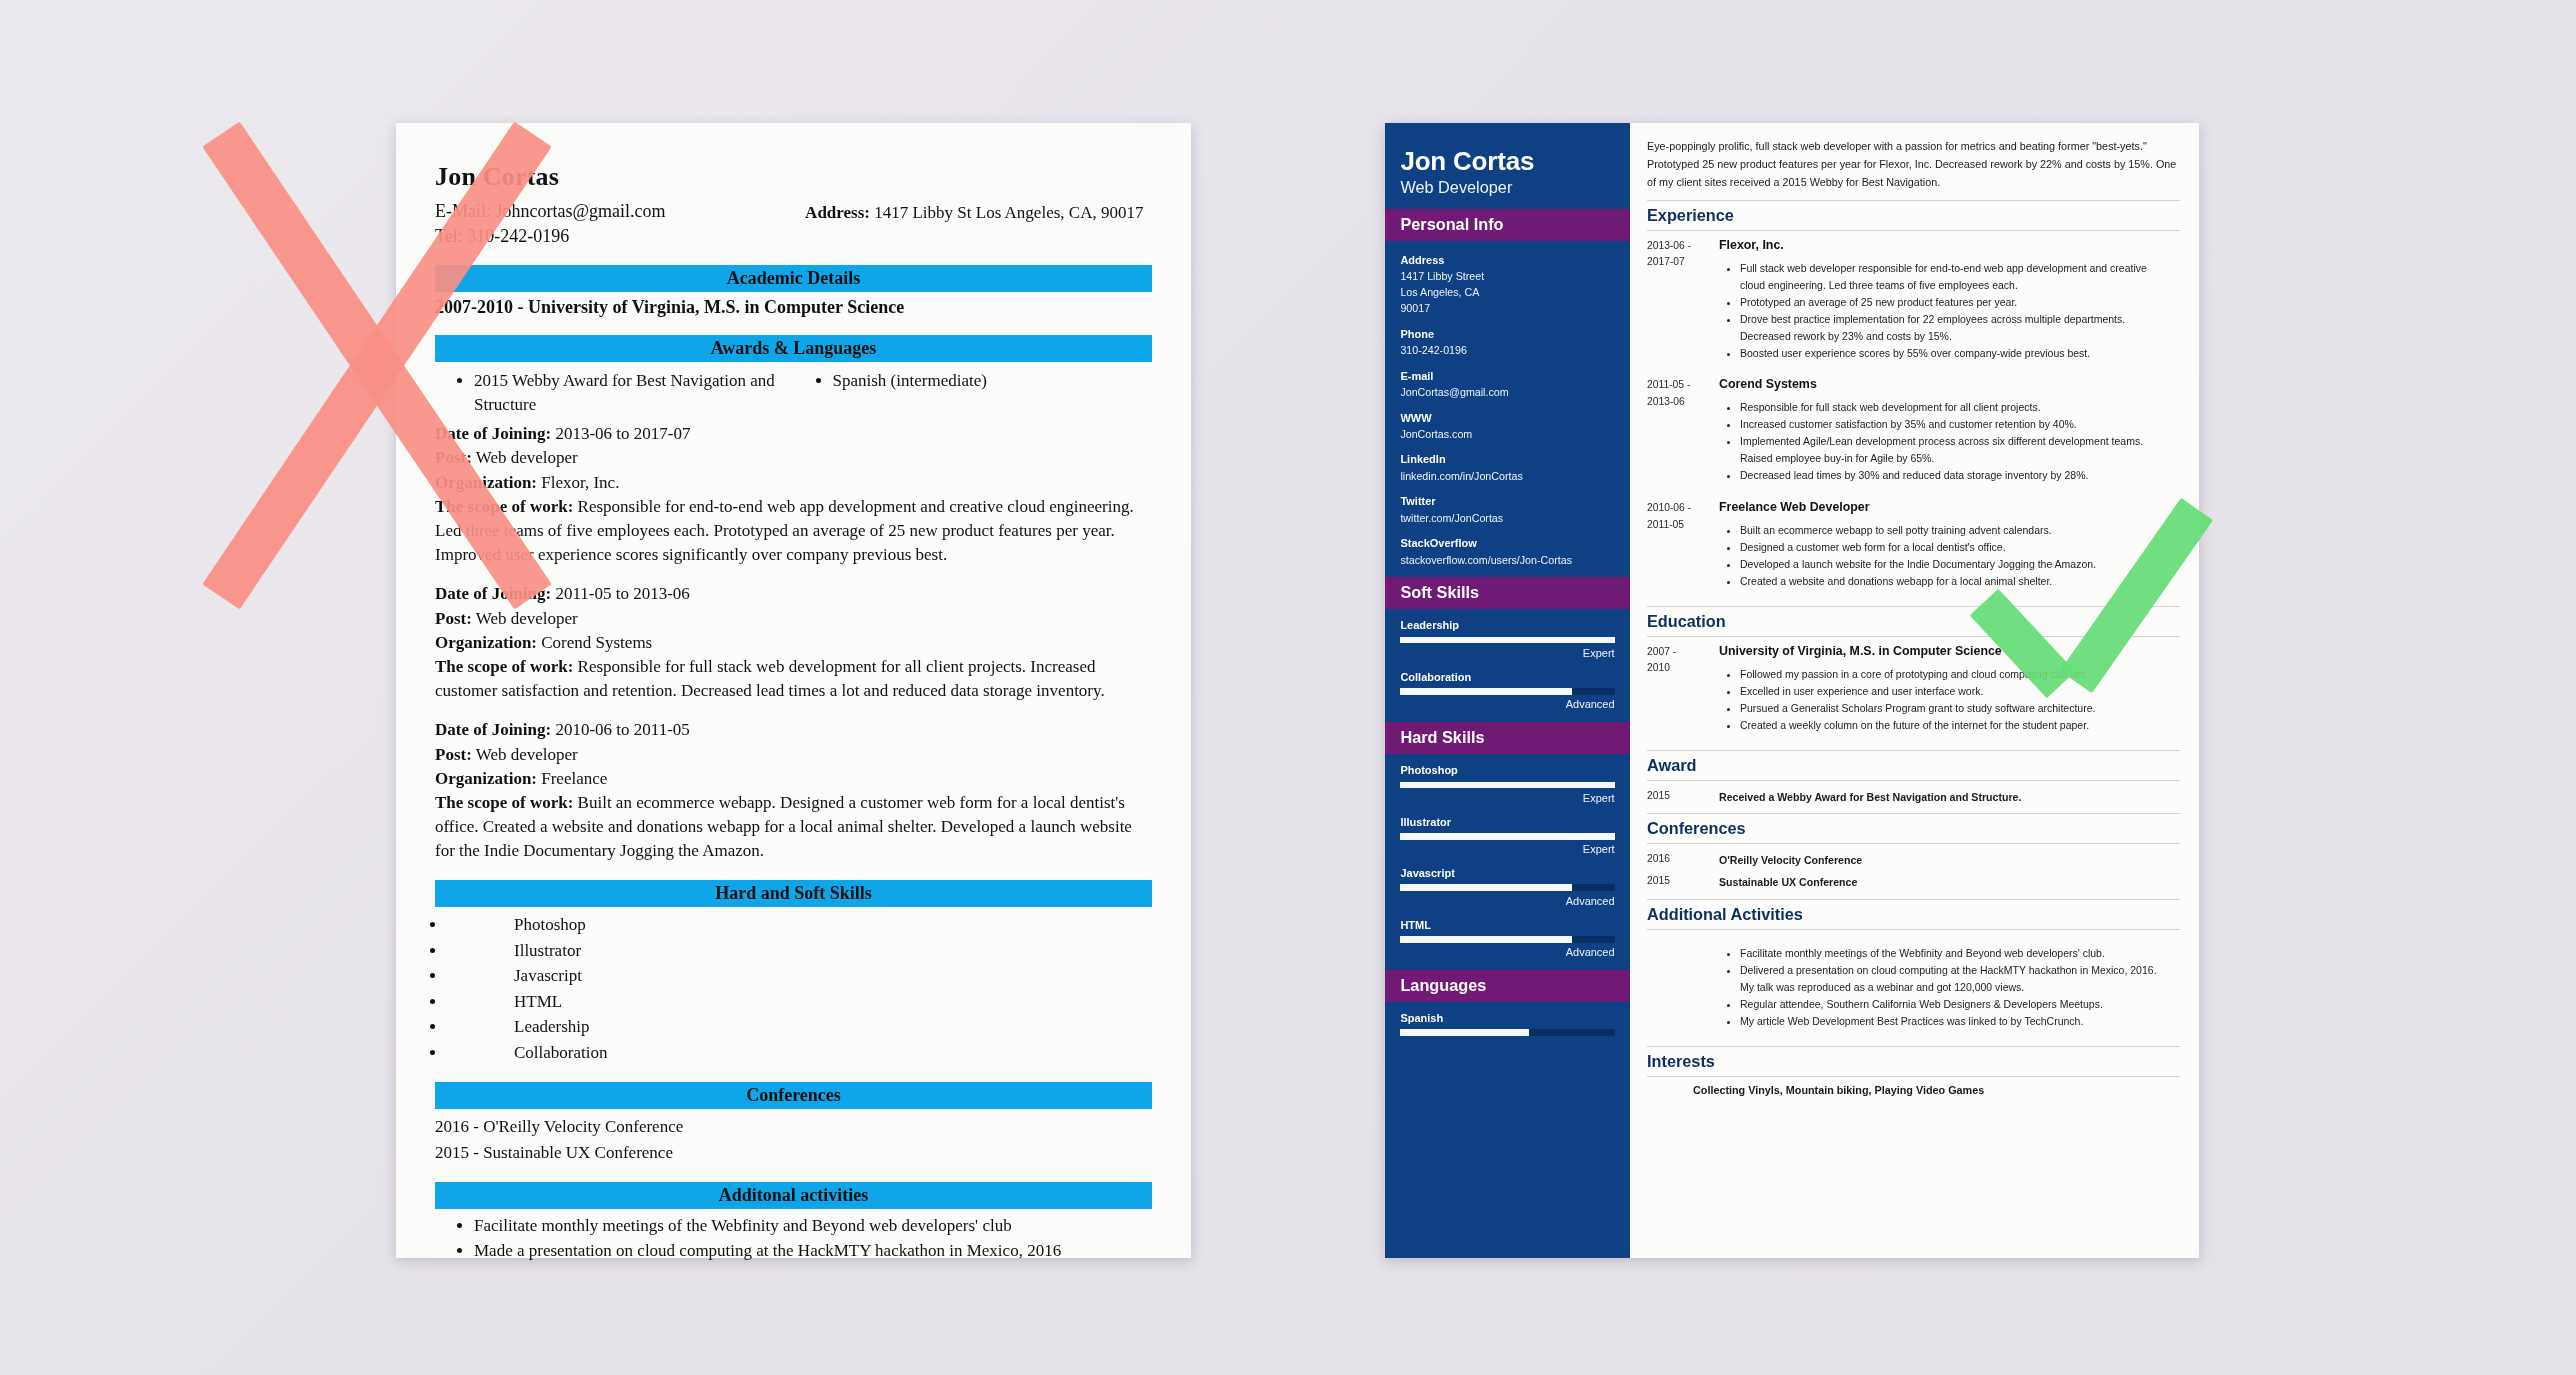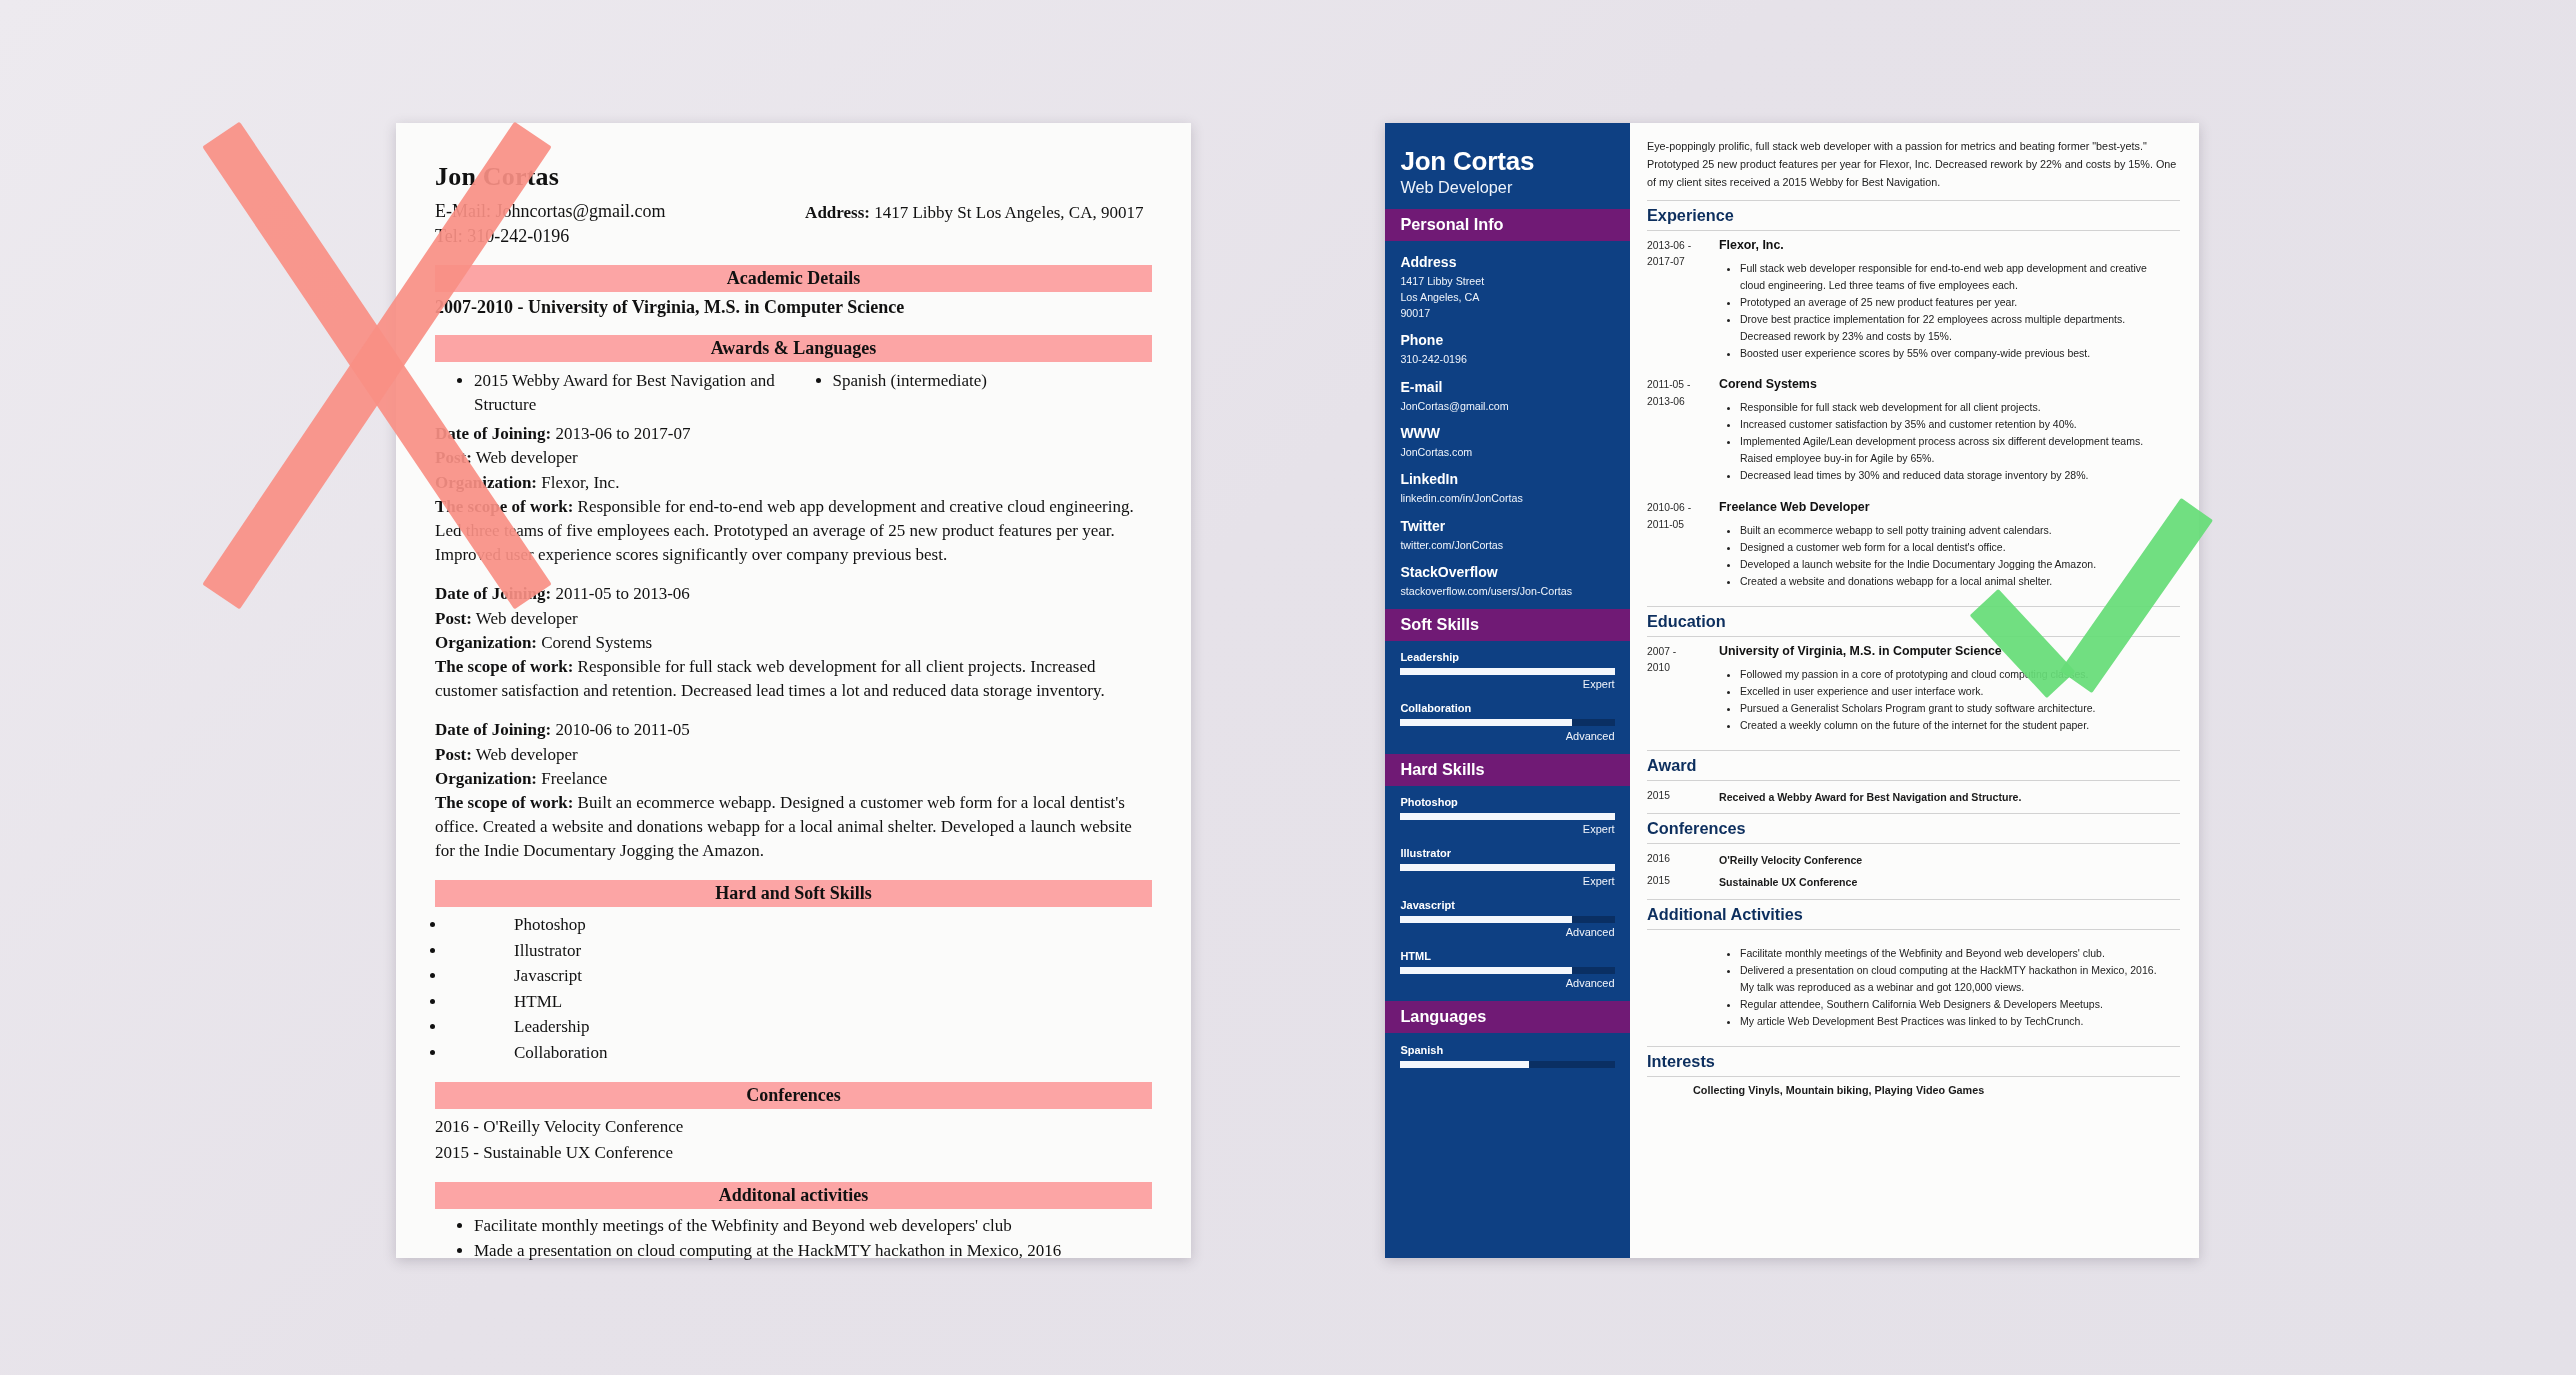--- a/index.html
+++ b/index.html
@@ -27,21 +27,21 @@
     color: #111;
     box-sizing: border-box;
     padding: 29px 39px 17px 39px;
   }
   #bad-resume .nm { font-size: 26px; font-weight: bold; letter-spacing:0.2px; margin: 10.3px 0 6.9px 0; }
   #bad-resume .contact-row { display:flex; justify-content:space-between; align-items:flex-start; }
   #bad-resume .contact-left { font-size: 18px; line-height: 1.36; }
   #bad-resume .contact-right { font-size: 17px; line-height: 1.36; padding-top: 1.7px; padding-right: 8.6px;}
   #bad-resume .addr-lbl { font-weight: bold; margin-top: 21px; }
   #bad-resume .secbar {
-    background: #fca5a5; text-align: center; font-weight: bold;
+    background: #0ea5e9; text-align: center; font-weight: bold;
     font-size: 18px; padding: 2.6px 0 3.4px 0; margin: 17px 0 5.1px 0;
   }
   #bad-resume ul { margin: 1.7px 0 5.1px 0; padding-left: 39px; }
   #bad-resume li { font-size: 17px; line-height: 1.42; }
   #bad-resume .edu-line { font-size: 18px; font-weight: bold; margin-top: 1.7px; }
   #bad-resume .twocol { display: flex; }
   #bad-resume .twocol > div { flex: 1; }
   #bad-resume .twocol ul { padding-left: 39px; }
   #bad-resume .job { margin-bottom: 15.4px; font-size: 17px; line-height: 1.42; }
   #bad-resume .job .lbl { font-weight: bold; }
@@ -80,21 +80,21 @@
     box-sizing: border-box;
   }
   #gr-sidebar .pad { padding: 0 15.4px; }
   #gr-name { font-size: 26px; font-weight: bold; line-height: 1.08; margin: 8.6px 0 3.4px 0; letter-spacing: -0.2px; }
   #gr-role { font-size: 16.3px; font-weight: normal; margin: 0 0 12px 0; color: #eef3fb; }
   .sb-head {
     background: #701a75; font-size: 16.3px; font-weight: bold;
     padding: 6px 15.4px 6.9px 15.4px; margin: 0 0 10.3px 0;
   }
   .sb-field { margin-bottom: 9.4px; }
-  .sb-lbl { font-size: 14px; font-weight: bold; line-height: 1.5; }
+  .sb-lbl { font-size: 11px; font-weight: bold; line-height: 1.5; }
   .sb-val { font-size: 10.7px; line-height: 1.5; color: #f0f4fb; }
   .skill-block { margin: 0 0 12px 0; }
   .skill-name { font-size: 11px; font-weight: bold; margin-bottom: 5.1px; }
   .skill-track { height: 6.9px; background: #0a2f63; width: 100%; }
   .skill-fill { height: 6.9px; background: #f4f7fc; }
   .skill-lvl { font-size: 11px; text-align: right; margin-top: 3.4px; color: #f2f5fb; }
 
   #gr-main { flex: 1 1 auto; padding: 13.7px 19px 8.6px 17px; color: #1a1a1a; box-sizing: border-box; }
   #gr-summary { font-size: 10.8px; line-height: 1.68; margin: 0 0 8.6px 0; color: #222; }
   .gm-sec { margin-bottom: 3.4px; }

